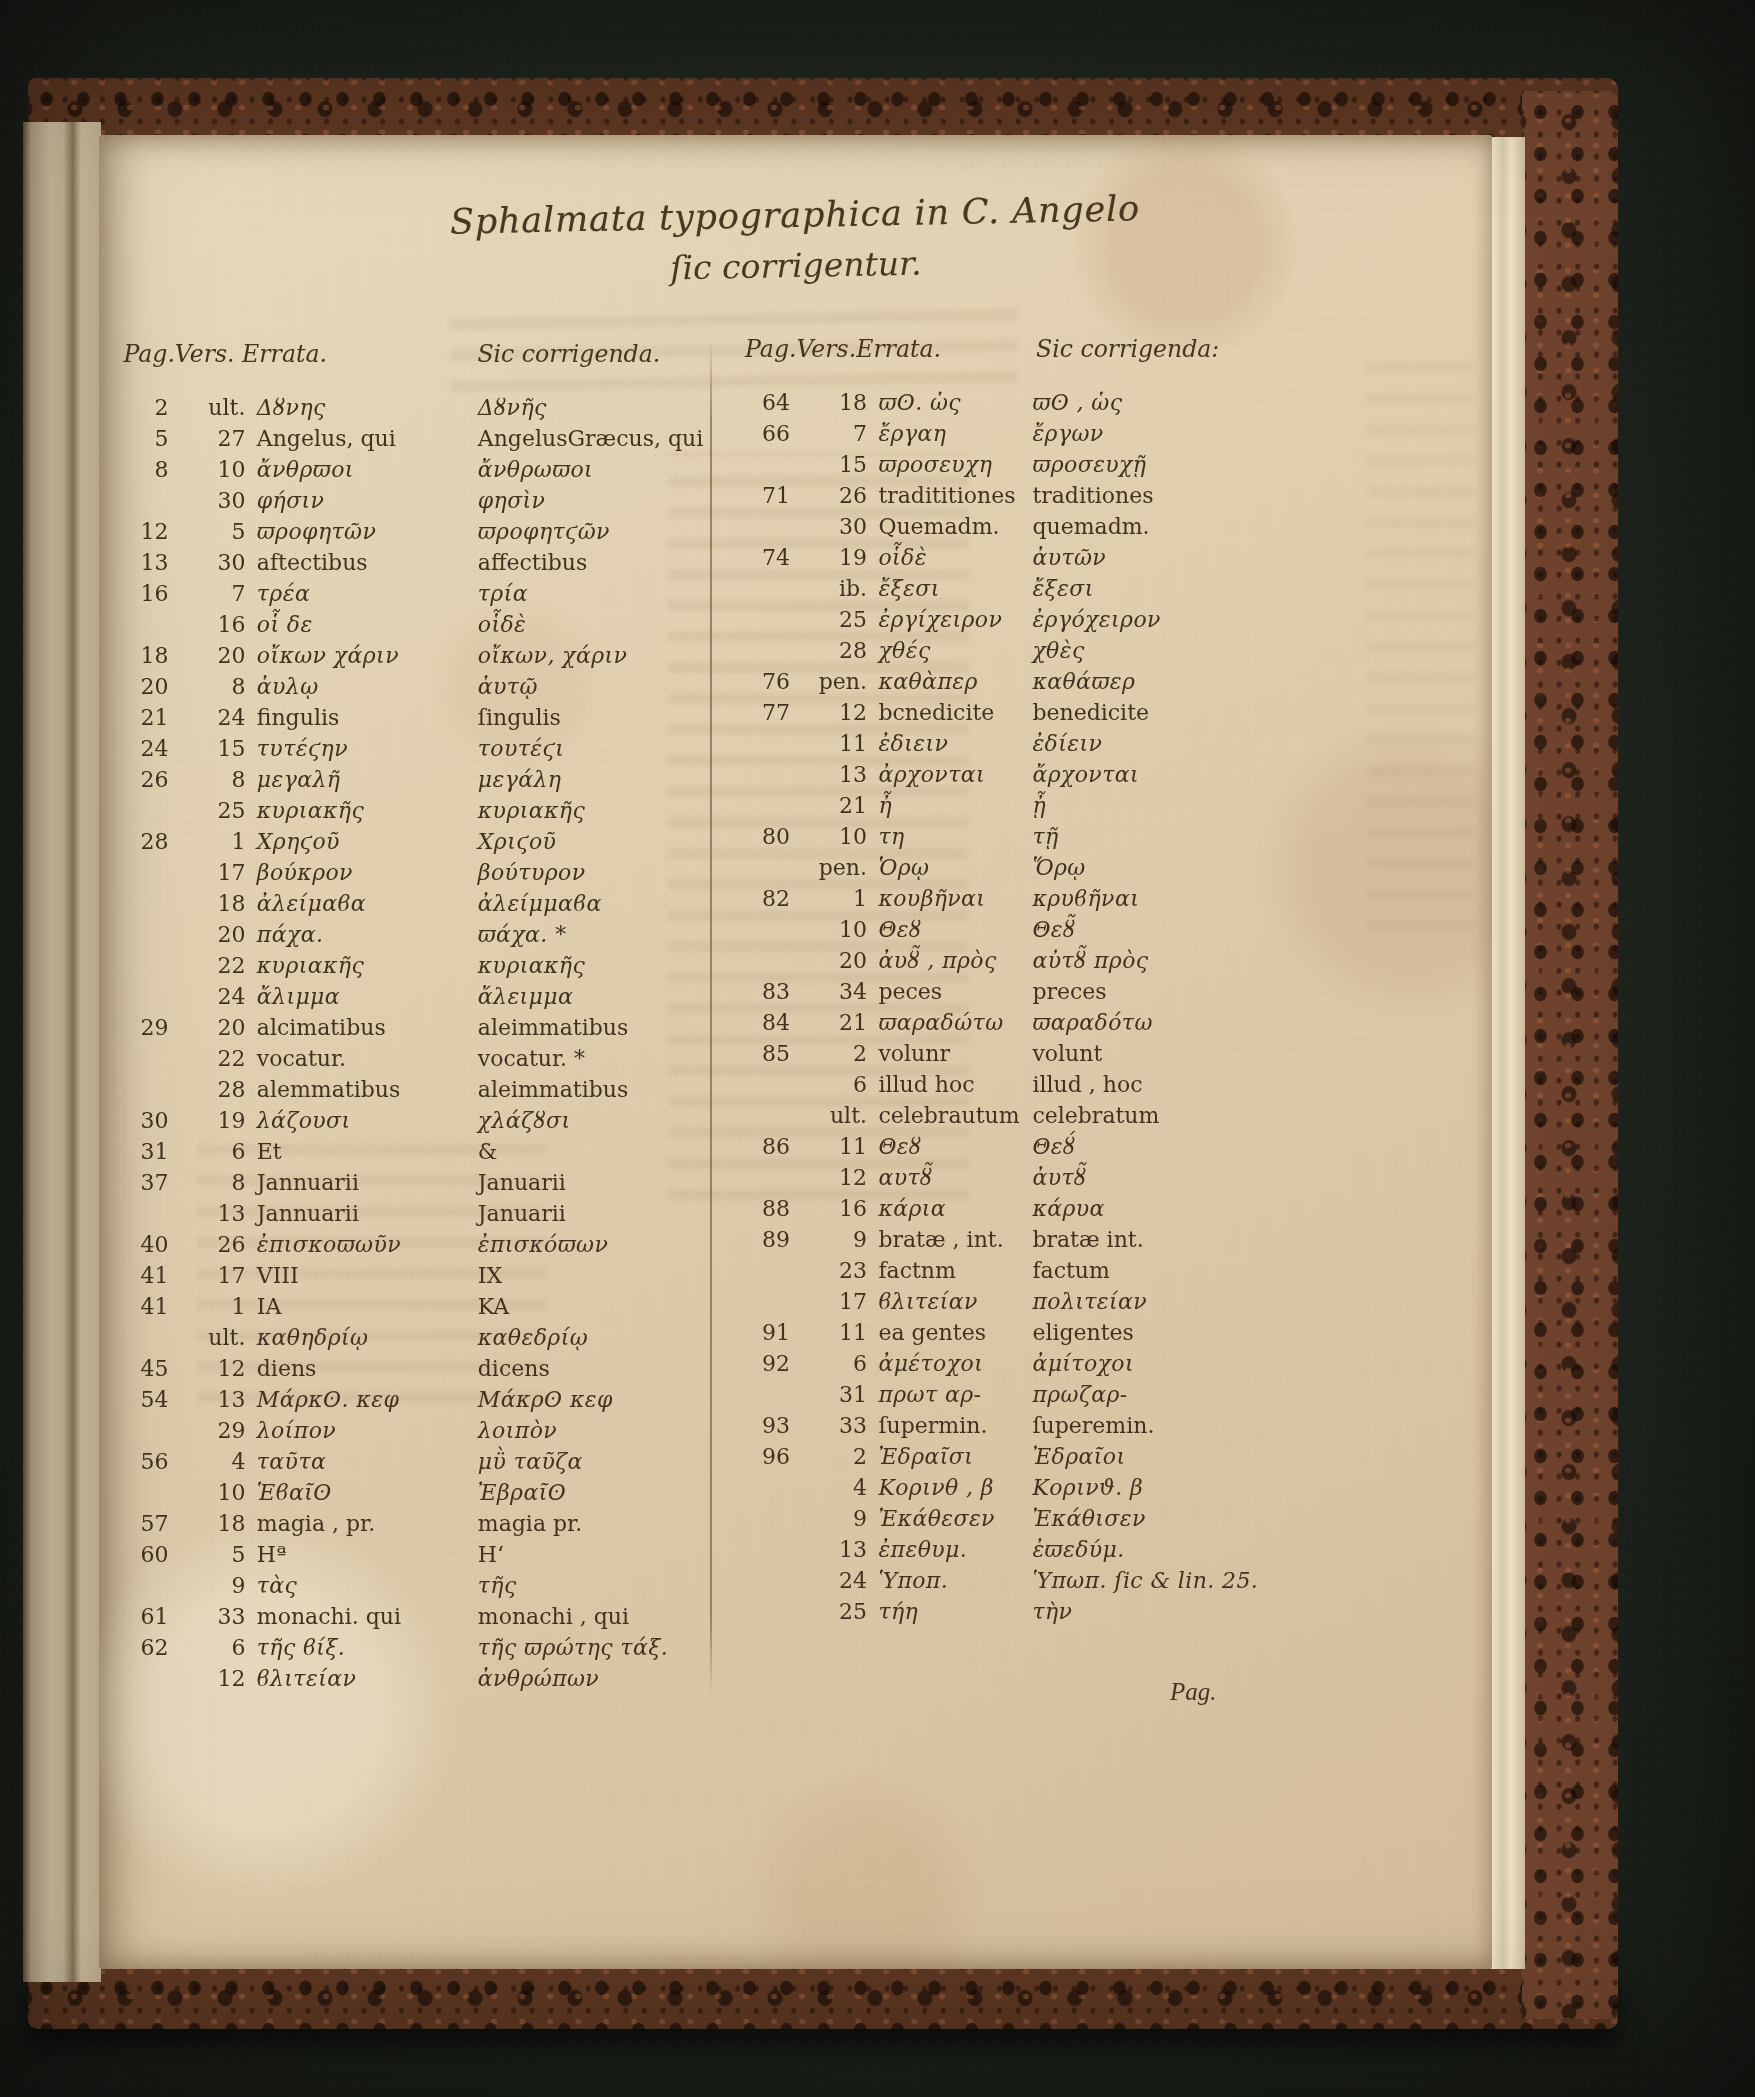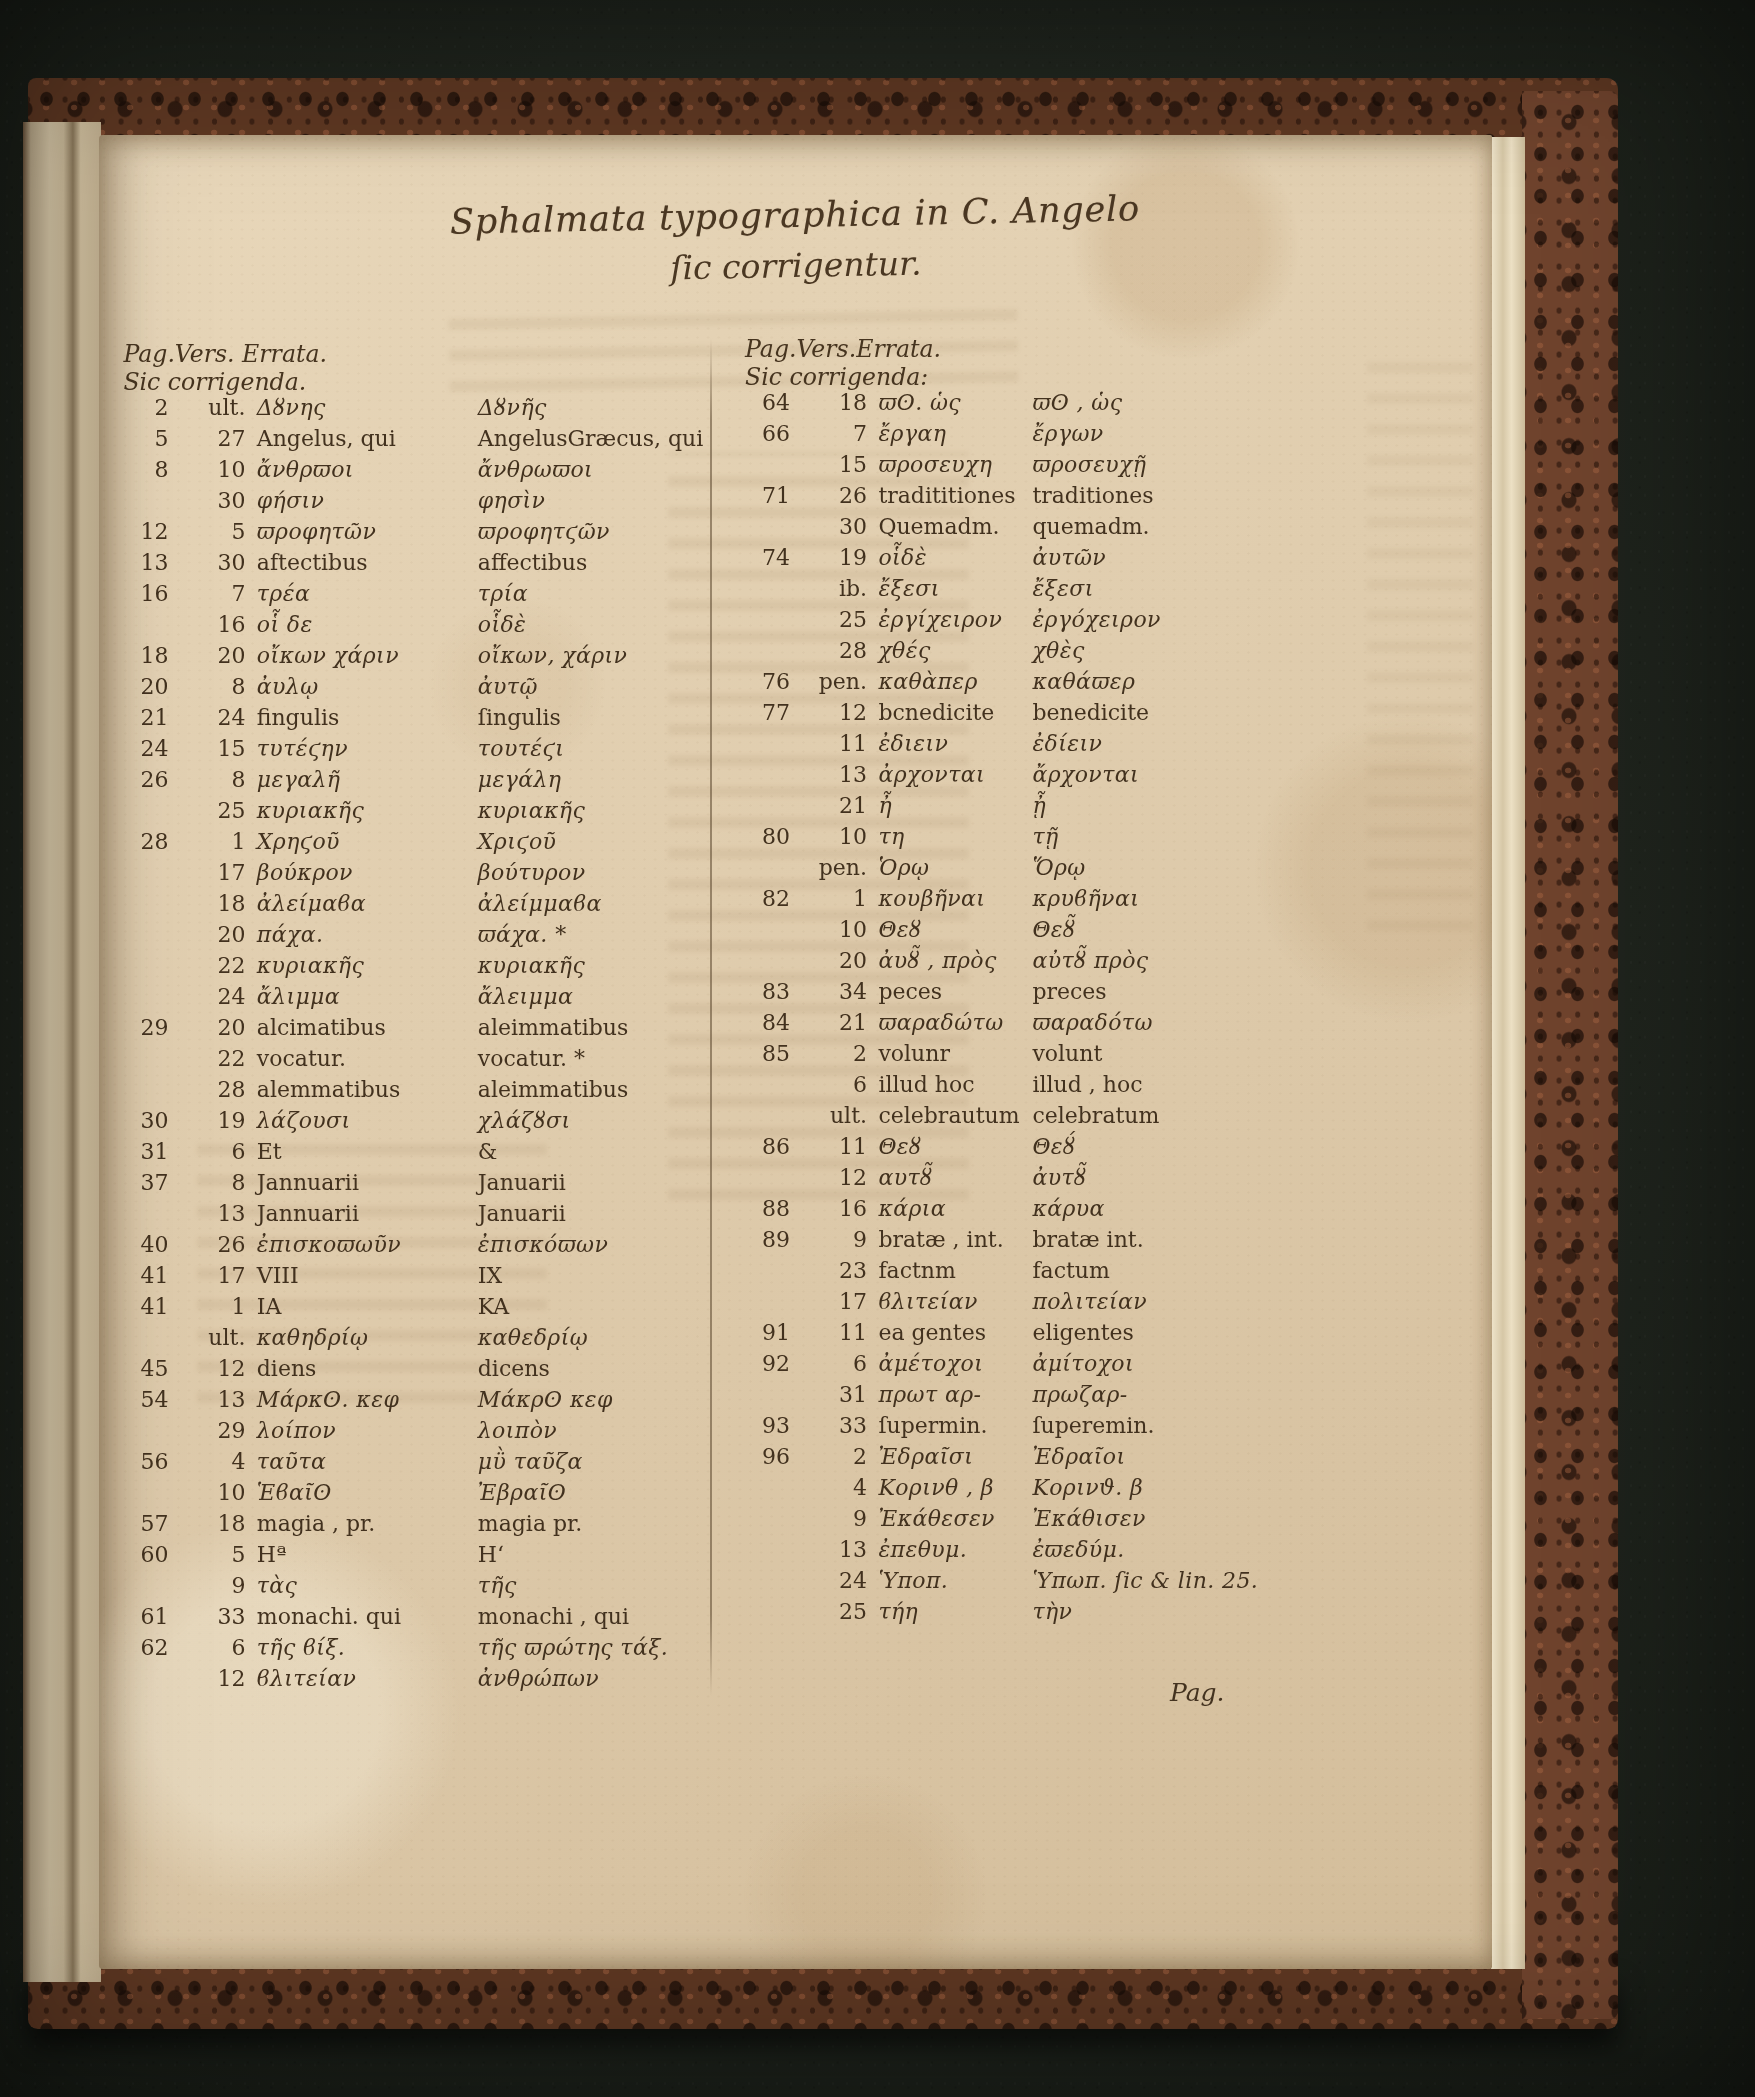--- a/index.html
+++ b/index.html
@@ -42,21 +42,21 @@
       radial-gradient(circle at 30% 30%, rgba(160,120,70,.07) 0 49px, transparent 89px),
       radial-gradient(rgba(120,90,50,.05) 0.8px, transparent 1.6px);
     background-size:auto,auto,auto,auto,auto,10.6px 9px;}
   
   .bleed{position:absolute;pointer-events:none;filter:blur(2.4px);opacity:.55;
     background:repeating-linear-gradient(0deg, rgba(128,98,58,.16) 0 10.6px, transparent 10.6px 31px);}
   .title-block{position:absolute;left:0;top:60px;width:100%;text-align:center;transform:rotate(-1.1deg);}
   .title-l1{font-style:italic;font-size:35px;letter-spacing:0.8px;color:#4a3722;text-shadow:0 0 0.8px rgba(74,55,34,.4);}
   .title-l2{font-style:italic;font-size:33px;margin-top:11.4px;color:#4a3722;}
   .col{position:absolute;}
-  .col-head{display:flex;font-style:italic;font-size:23.6px;color:#46341f;height:41px;margin-bottom:11.4px;flex-direction:column;}
+  .col-head{display:flex;font-style:italic;font-size:23.6px;color:#46341f;height:41px;margin-bottom:11.4px;}
   .head-left{flex:none;}
   .divider{position:absolute;width:1.6px;background:linear-gradient(rgba(90,70,45,.0), rgba(90,70,45,.55) 6%, rgba(90,70,45,.55) 94%, rgba(90,70,45,0));}
   .row{display:flex;height:31px;line-height:31px;font-size:22px;white-space:nowrap;color:#42311e;}
   .cell-pag{width:45px;text-align:right;flex:none;}
   .cell-vers{width:77px;text-align:right;flex:none;}
   .cell-err{margin-left:11.4px;flex:none;}
   .col-left .cell-err{width:221px;}
   .col-right .cell-err{width:154px;}
   .cell-cor{flex:1;}
   .gk{font-style:italic;letter-spacing:0.4px;}
@@ -674,16 +674,16 @@
 
   <div class="row">
     <span class="cell-pag"></span>
     <span class="cell-vers">25</span>
     <span class="cell-err gk">τήη</span>
     <span class="cell-cor gk">τὴν</span>
   </div>
 </div>
     </div>
 
-    <div class="catchword" style="left:1071px;top:1543px;">Pag.</div>
+    <div class="catchword" style="left:1071px;top:1543px;font-family:Liberation Serif, serif;">Pag.</div>
   </div>
 </div>
 
 
 </body></html>

